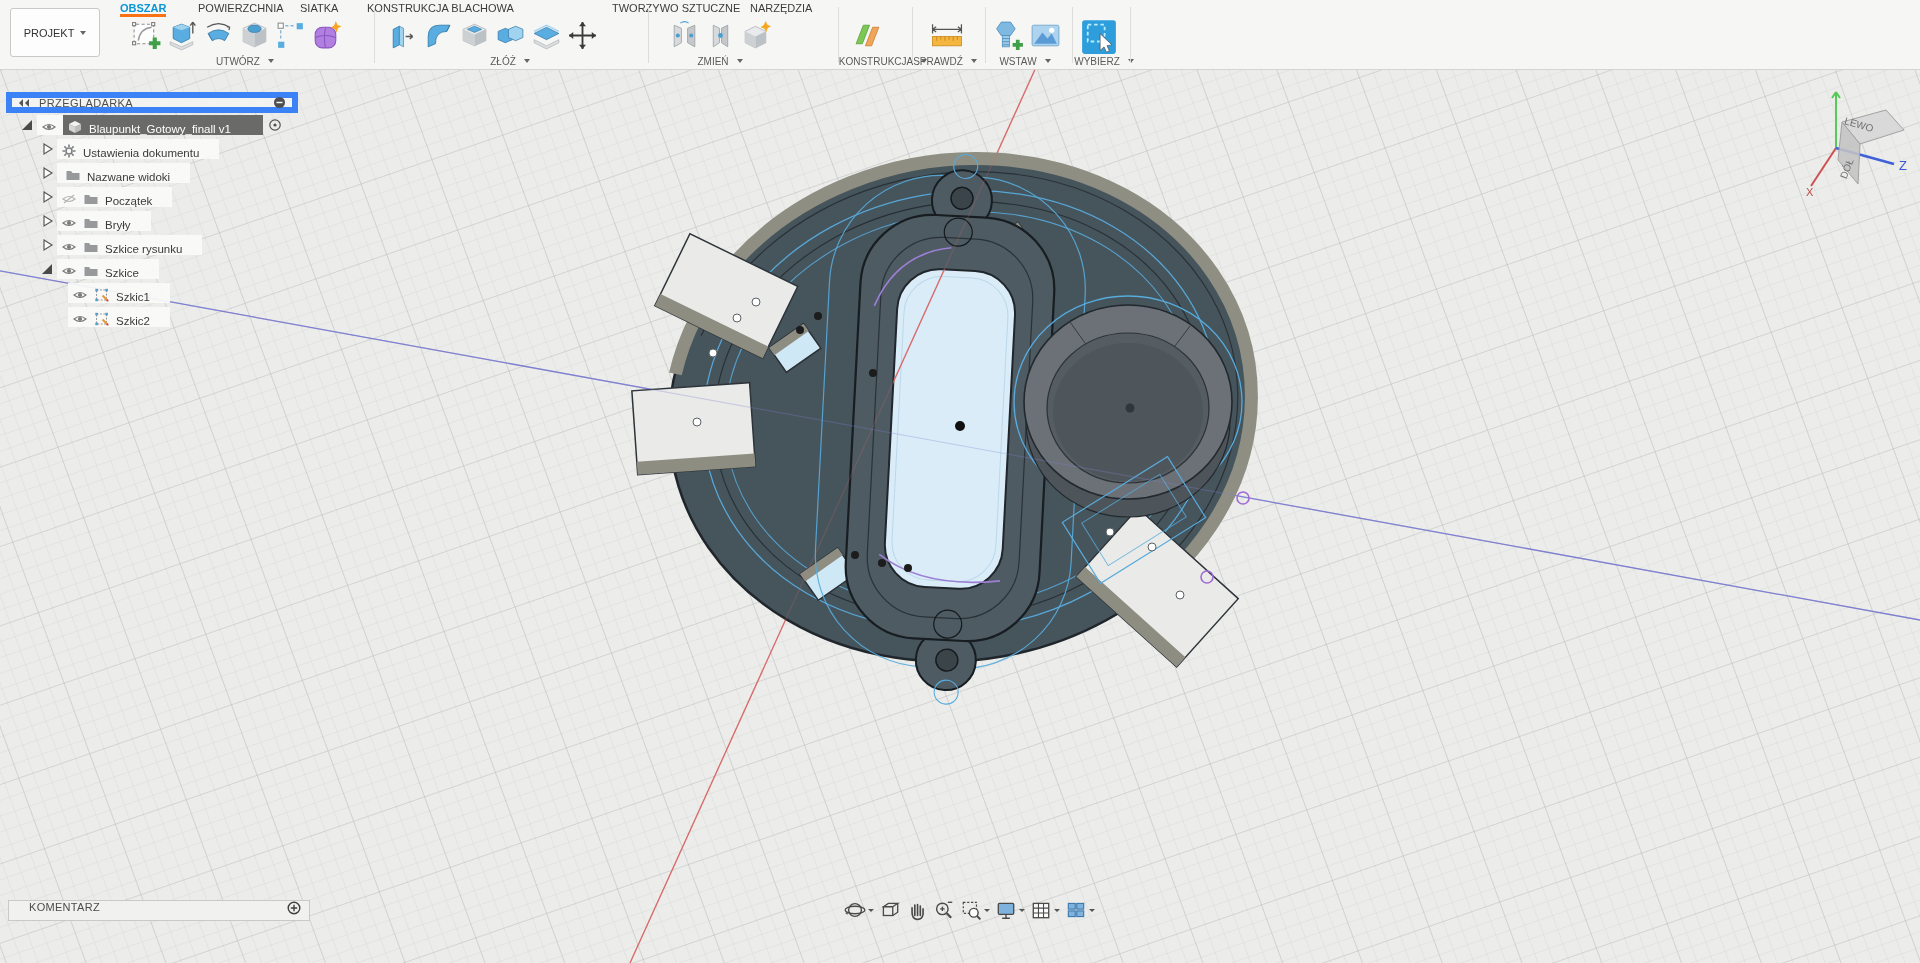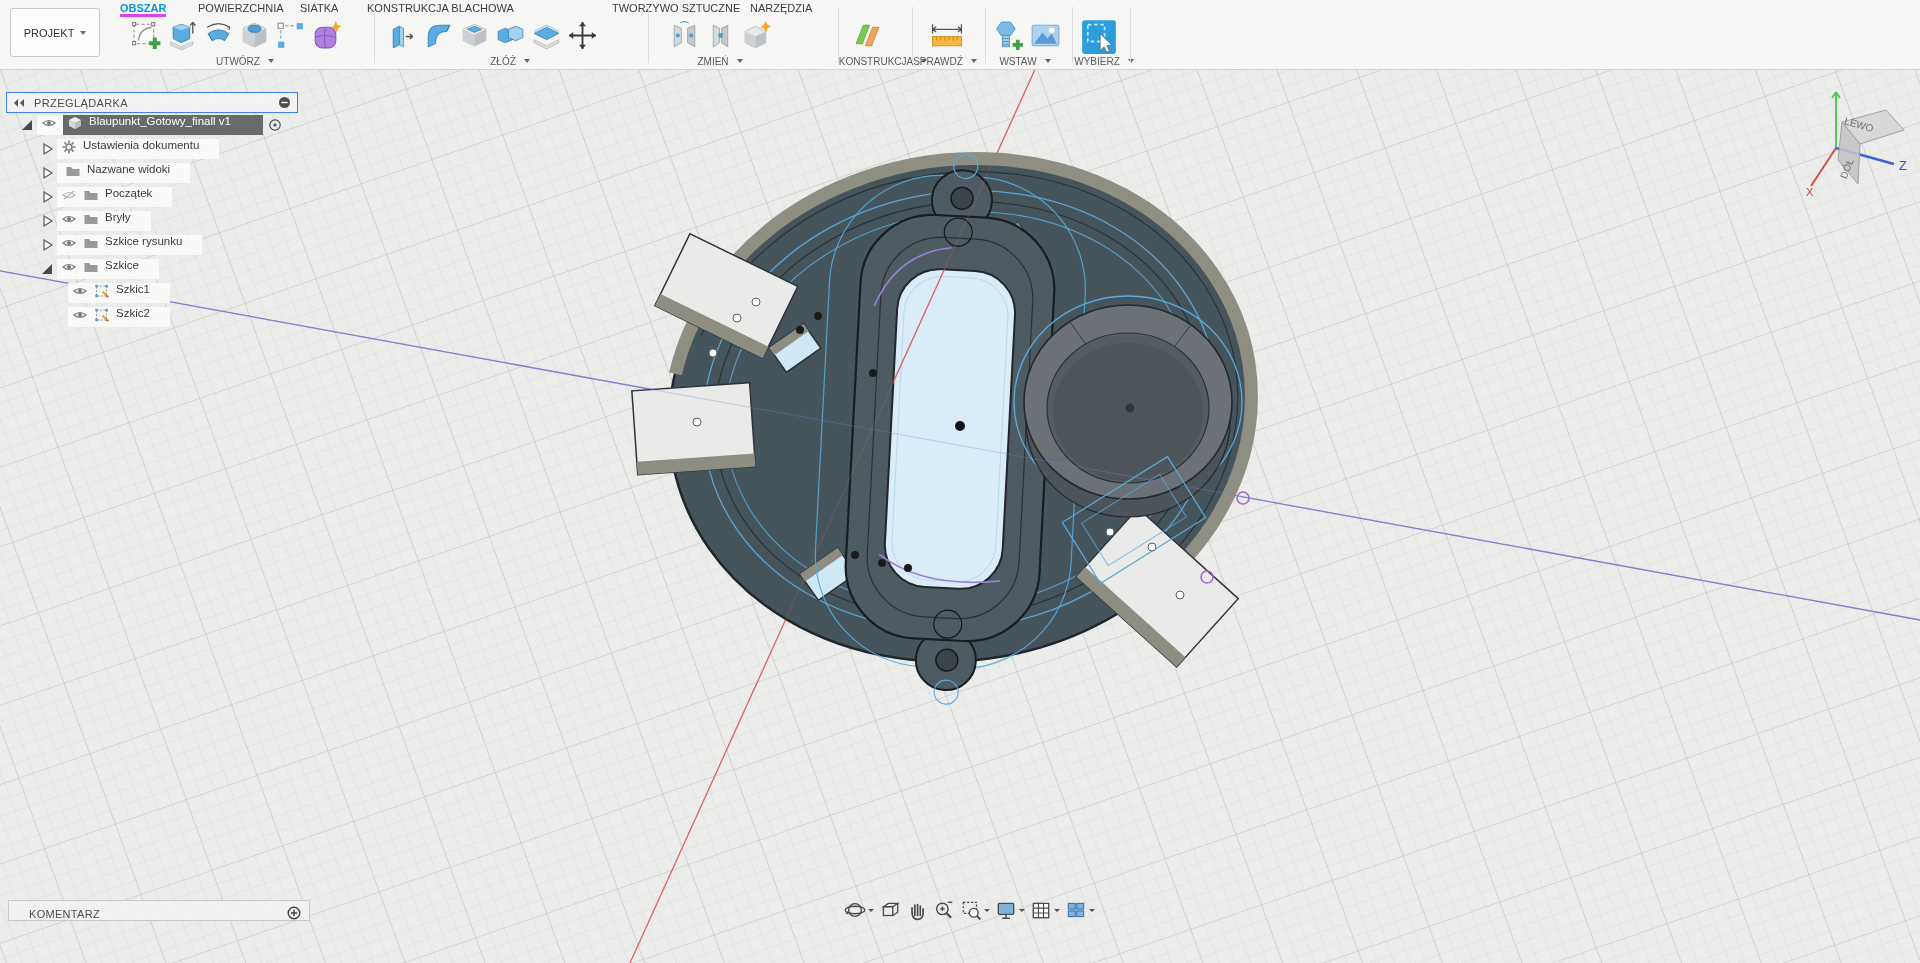--- a/index.html
+++ b/index.html
@@ -2,42 +2,42 @@
 <html><head>
 <meta charset="utf-8">
 <style>
   * { margin:0; padding:0; box-sizing:border-box; }
   html,body { width:1920px; height:963px; overflow:hidden; font-family:"Liberation Sans", sans-serif; background:#ecedeb; }
 
   
   #topbar { position:absolute; left:0; top:0; width:1920px; height:70px; background:#f6f6f5; border-bottom:1px solid #d4d4d2; z-index:30; }
   #project-btn { position:absolute; left:10px; top:8px; width:90px; height:49px; background:#fdfdfd; border:1px solid #c9c9c7; border-radius:3px; display:flex; align-items:center; justify-content:center; gap:6px; font-size:11px; color:#333; cursor:pointer; }
   .tab { position:absolute; top:0; height:17px; line-height:17px; font-size:11px; color:#3c3c3c; cursor:pointer; white-space:nowrap; }
-  .tab.active { color:#0a96d6; font-weight:bold; border-bottom:3px solid #d946ef; }
+  .tab.active { color:#0a96d6; font-weight:bold; border-bottom:3px solid #f97316; }
   .icons-row { position:absolute; top:19px; display:flex; gap:3px; }
   .icn { width:33px; height:33px; display:block; cursor:pointer; }
   .glabel { position:absolute; top:55px; height:12px; font-size:10px; color:#5a5a5a; display:flex; align-items:center; justify-content:center; gap:8px; cursor:pointer; }
   .vsep { position:absolute; top:7px; height:56px; width:1px; background:#dddddc; }
   .dd-caret { width:0; height:0; border-left:3.5px solid transparent; border-right:3.5px solid transparent; border-top:4px solid #666; display:inline-block; }
 
   
   #canvas { position:absolute; left:0; top:70px; width:1920px; height:893px; background:#ecedeb; }
 
   
   #browser { position:absolute; left:6px; top:22px; width:300px; z-index:20; }
-  #browser-header { width:292px; height:21px; background:rgba(242,242,241,.96); border:1px solid #3b82f6; display:flex; align-items:center; padding:0 6px; gap:8px; }
+  #browser-header { width:292px; height:21px; background:rgba(242,242,241,.96); border:6px solid #3b82f6; display:flex; align-items:center; padding:0 6px; gap:8px; }
   #browser-title { font-size:11px; color:#4c4c4c; letter-spacing:.4px; flex:1; }
   .trow { display:flex; align-items:center; height:24px; }
   .tri { width:14px; height:14px; flex:0 0 14px; margin-right:3px; cursor:pointer; }
-  .chip { display:inline-flex; align-items:flex-start; background:rgba(250,250,249,.93); height:20px; padding:0 20px 0 4px; color:#3b3b3b; font-size:11.5px; white-space:nowrap; cursor:pointer; }
+  .chip { display:inline-flex; align-items:flex-end; background:rgba(250,250,249,.93); height:20px; padding:0 20px 0 4px; color:#3b3b3b; font-size:11.5px; white-space:nowrap; cursor:pointer; }
   .chip-dark { background:#6a6a68; color:#ffffff; }
   .tico { width:16px; height:16px; margin-right:6px; flex:0 0 16px; }
 
   
-  #comment-bar { position:absolute; left:8px; top:830px; width:302px; height:21px; background:rgba(241,241,240,.97); border:1px solid #c9c9c7; display:flex; align-items:flex-end; padding:0 8px 0 20px; z-index:20; }
+  #comment-bar { position:absolute; left:8px; top:830px; width:302px; height:21px; background:rgba(241,241,240,.97); border:1px solid #c9c9c7; display:flex; align-items:flex-start; padding:0 8px 0 20px; z-index:20; }
   #comment-label { flex:1; font-size:11px; color:#4c4c4c; letter-spacing:.3px; }
 
   
   #navbar { position:absolute; left:843px; top:828px; display:flex; align-items:center; gap:3px; z-index:20; }
   .nav-item { display:flex; align-items:center; gap:2px; cursor:pointer; padding:1px; }
   .nav-caret { width:0; height:0; border-left:3px solid transparent; border-right:3px solid transparent; border-top:3.5px solid #555; }
 
   
   #viewcube { position:absolute; right:6px; top:16px; width:110px; height:120px; z-index:20; }
 </style>

